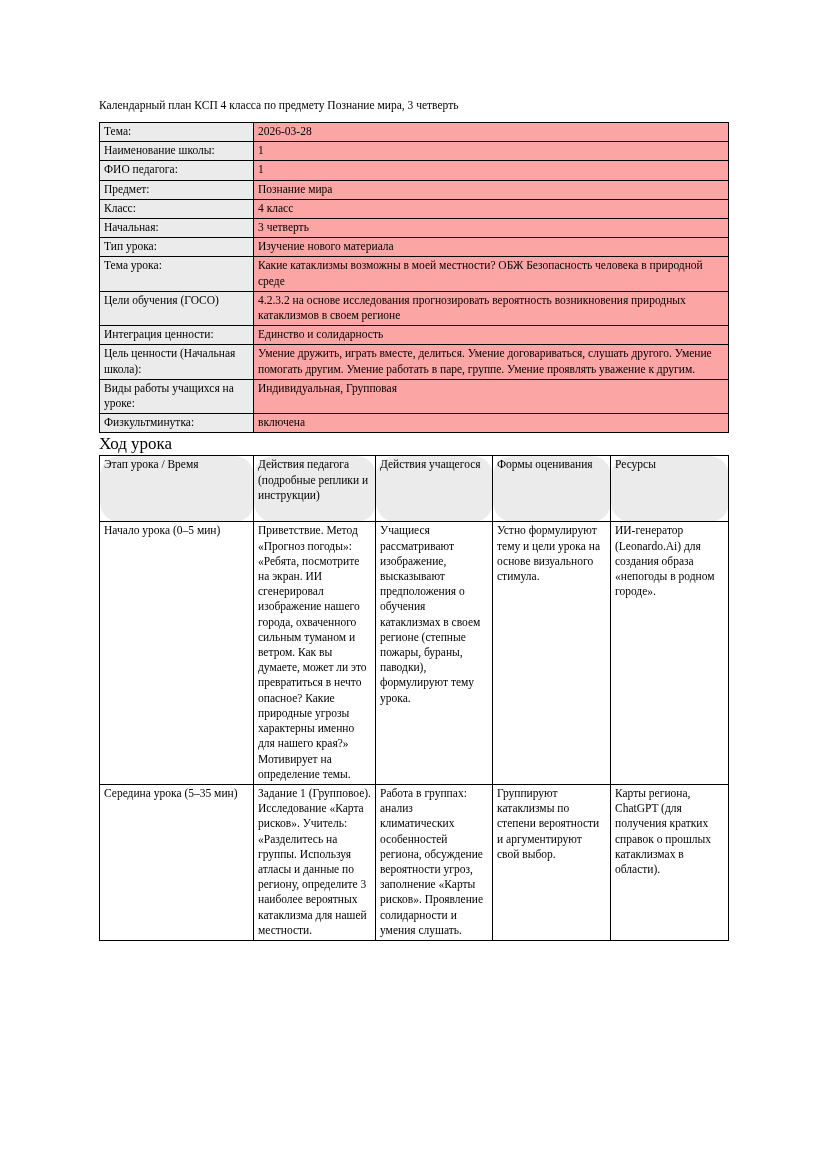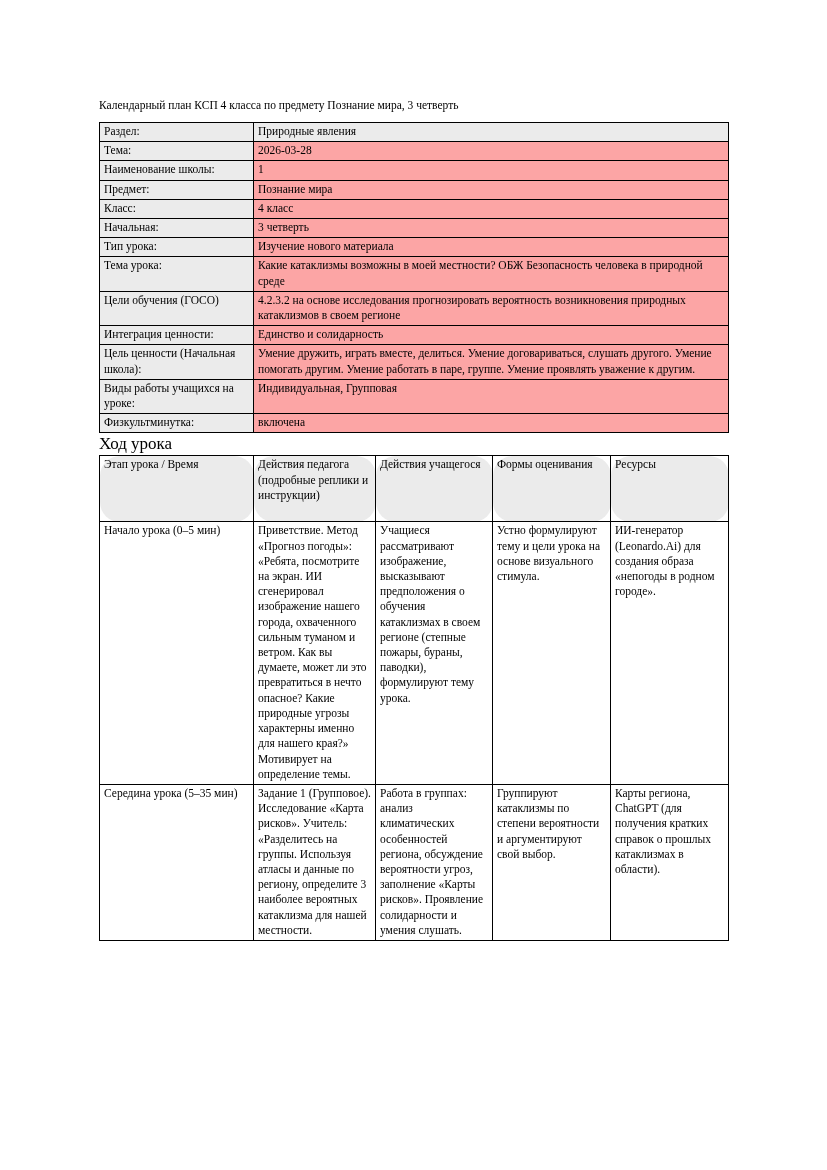--- a/index.html
+++ b/index.html
@@ -93,30 +93,30 @@
   <div class="content">
 
     <p class="doc-title">Календарный план КСП 4 класса по предмету Познание мира, 3 четверть</p>
 
     <table id="info-table">
       <colgroup>
         <col class="c-label">
         <col class="c-value">
       </colgroup>
       <tbody id="info-tbody">
-          <tr class="shaded">
-            <td class="label">Раздел:</td>
-            <td class="value">Природные явления</td>
-          </tr>
           <tr>
             <td class="label">Тема:</td>
             <td class="value">2026-03-28</td>
           </tr>
           <tr>
             <td class="label">Наименование школы:</td>
+            <td class="value">1</td>
+          </tr>
+          <tr>
+            <td class="label">ФИО педагога:</td>
             <td class="value">1</td>
           </tr>
           <tr>
             <td class="label">Предмет:</td>
             <td class="value">Познание мира</td>
           </tr>
           <tr>
             <td class="label">Класс:</td>
             <td class="value">4 класс</td>
           </tr>

